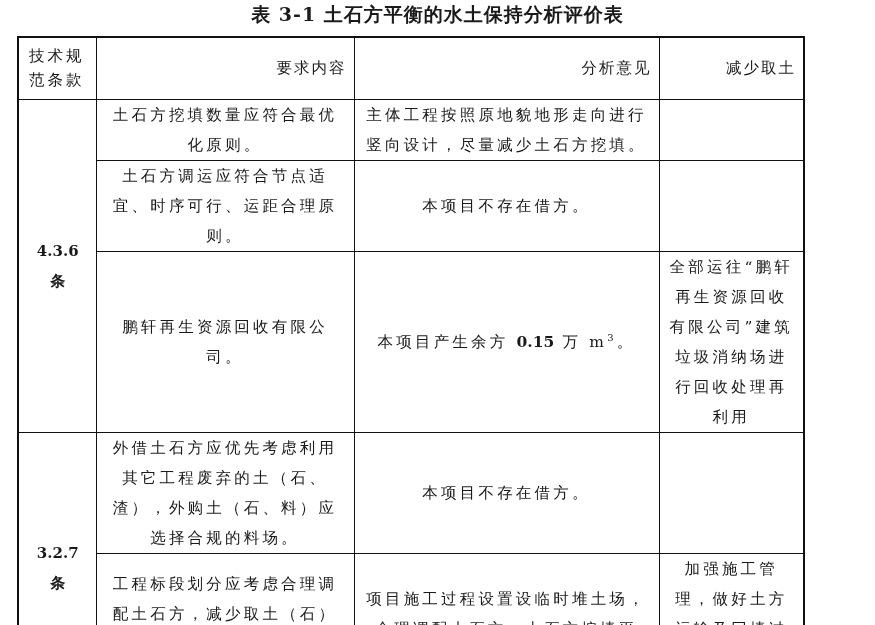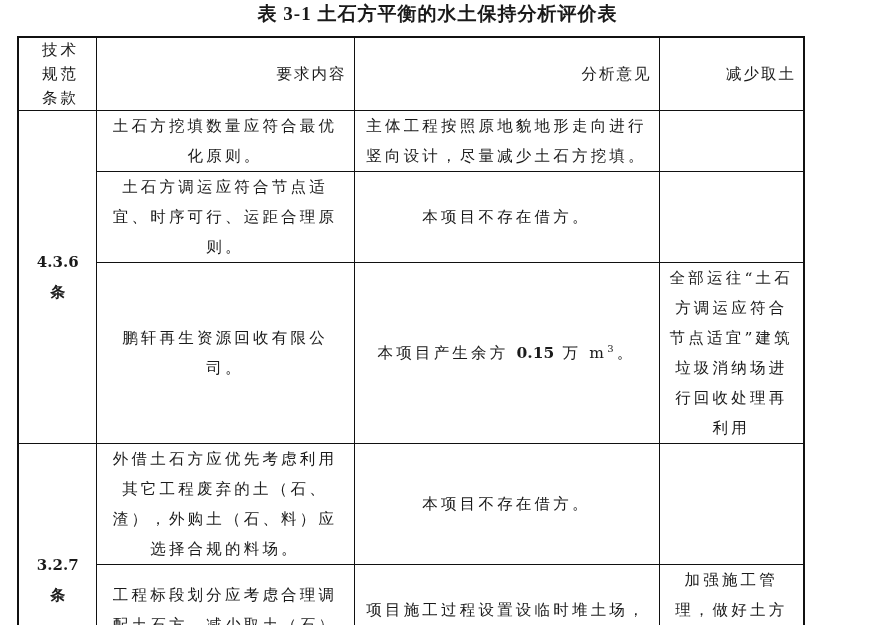--- a/index.html
+++ b/index.html
@@ -1,19 +1,19 @@
 <!DOCTYPE html>
 <html><head>
 <meta charset="utf-8">
 <style>
   html, body { margin: 0; padding: 0; background: #ffffff; }
   body { width: 875px; height: 625px; position: relative; overflow: hidden;
          font-family: "DejaVu Serif", "Liberation Serif", serif; color: #1a1a1a; }
   .title { position: absolute; top: 2px; left: 0; width: 875px; text-align: center;
-           font-size: 19px; font-weight: bold; letter-spacing: 1px; line-height: 24px; font-family: Liberation Serif, serif; }
+           font-size: 19px; font-weight: bold; letter-spacing: 1px; line-height: 24px; }
   table { position: absolute; left: 17px; top: 36px; border-collapse: collapse;
           border: 2.5px solid #111; table-layout: fixed; }
   td, th { border: 1.3px solid #111; padding: 0 7px; font-weight: normal;
            font-size: 15.5px; line-height: 30px; letter-spacing: 3.2px; vertical-align: middle;
            text-align: center; }
   th { text-align: right; letter-spacing: 2px; }
   .c1 { width: 78px; }
   .c2 { width: 258px; }
   .c3 { width: 305px; }
   .c4 { width: 145px; }
@@ -28,21 +28,21 @@
 
 <table>
   <colgroup>
     <col class="c1">
       <col class="c2">
       <col class="c3">
       <col class="c4">
   </colgroup>
   <tbody>
       <tr style="height:62px">
-    <th style="letter-spacing:3px;line-height:24px;text-align:left;padding-left:23px;">技术规范条款</th>
+    <th style="letter-spacing:3px;line-height:24px;text-align:left;padding-left:10px;">技术规范条款</th>
     <th>要求内容</th>
     <th>分析意见</th>
     <th>减少取土</th>
   </tr>
 
   <tr style="height:60px">
     <td rowspan="3" class="clause">
       <span class="num">4.3.6 条</span>
     </td>
     <td>土石方挖填数量应符合最优化原则。</td>
@@ -52,21 +52,21 @@
   <tr style="height:60px">
     <td>土石方调运应符合节点适宜、时序可行、运距合理原则。</td>
     <td>本项目不存在借方。</td>
     <td></td>
   </tr>
   <tr style="height:150px">
     <td>鹏轩再生资源回收有限公司。</td>
     <td>
       <span>本项目产生余方 </span><span class="num">0.15</span><span> 万 m</span><sup>3</sup><span>。</span>
     </td>
-    <td>全部运往“土石方调运应符合节点适宜”建筑垃圾消纳场进行回收处理再利用</td>
+    <td>全部运往“鹏轩再生资源回收有限公司”建筑垃圾消纳场进行回收处理再利用</td>
   </tr>
 
   <tr style="height:120px">
     <td rowspan="2" class="clause">
       <span class="num">3.2.7 条</span>
     </td>
     <td>外借土石方应优先考虑利用其它工程废弃的土（石、渣），外购土（石、料）应选择合规的料场。</td>
     <td>本项目不存在借方。</td>
     <td></td>
   </tr>

